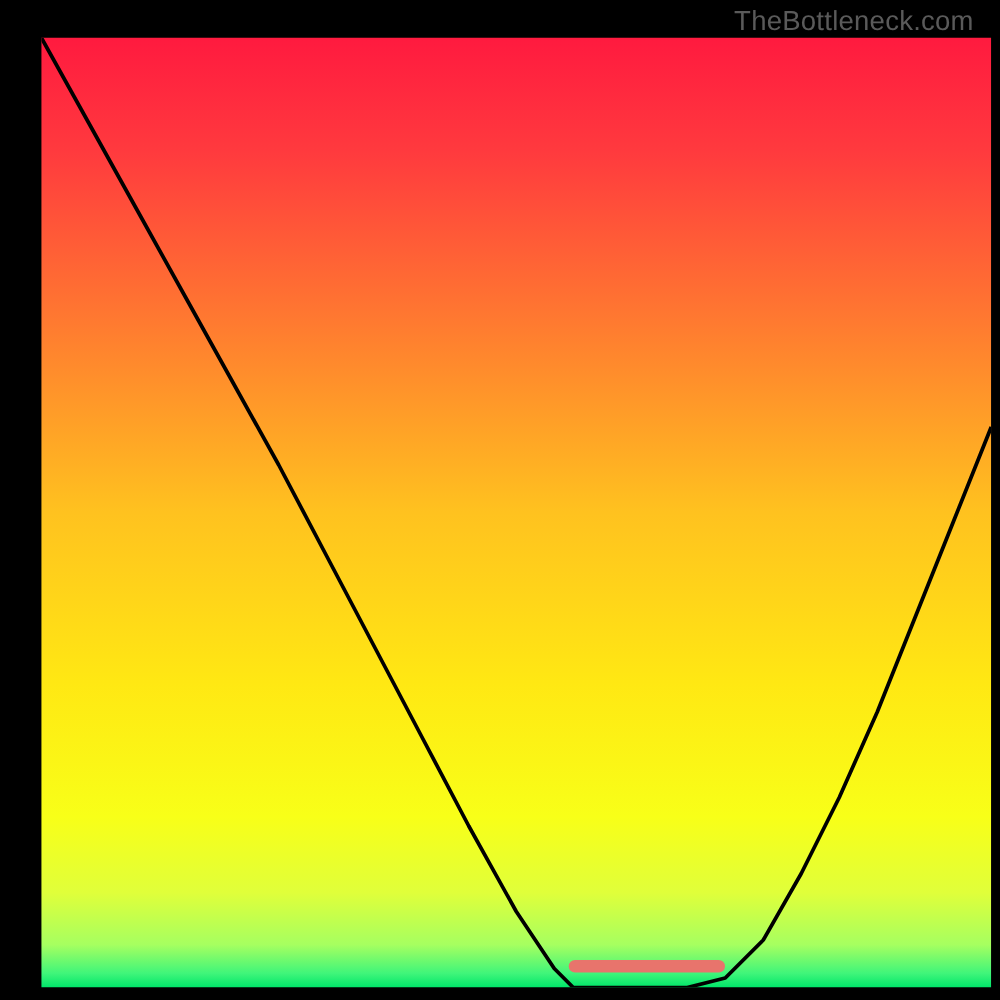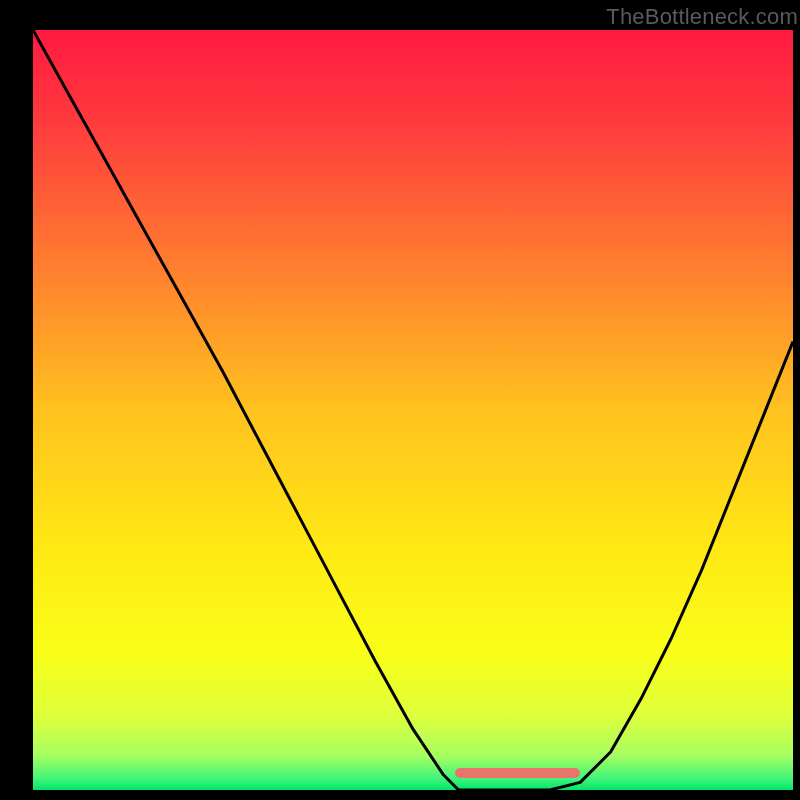--- a/index.html
+++ b/index.html
@@ -13,21 +13,21 @@
   }
   .wrap {
     position: relative;
     width: 800px;
     height: 800px;
     background: #000;
   }
   .watermark {
     position: absolute;
     top: 4px;
-    right: 2px;
+    right: 21px;
     color: #5a5a5a;
     font-size: 22px;
     font-weight: 500;
     letter-spacing: 0.2px;
     z-index: 10;
     margin-left: 48px;
   }
   .plot {
     position: absolute;
     box-sizing: border-box;

